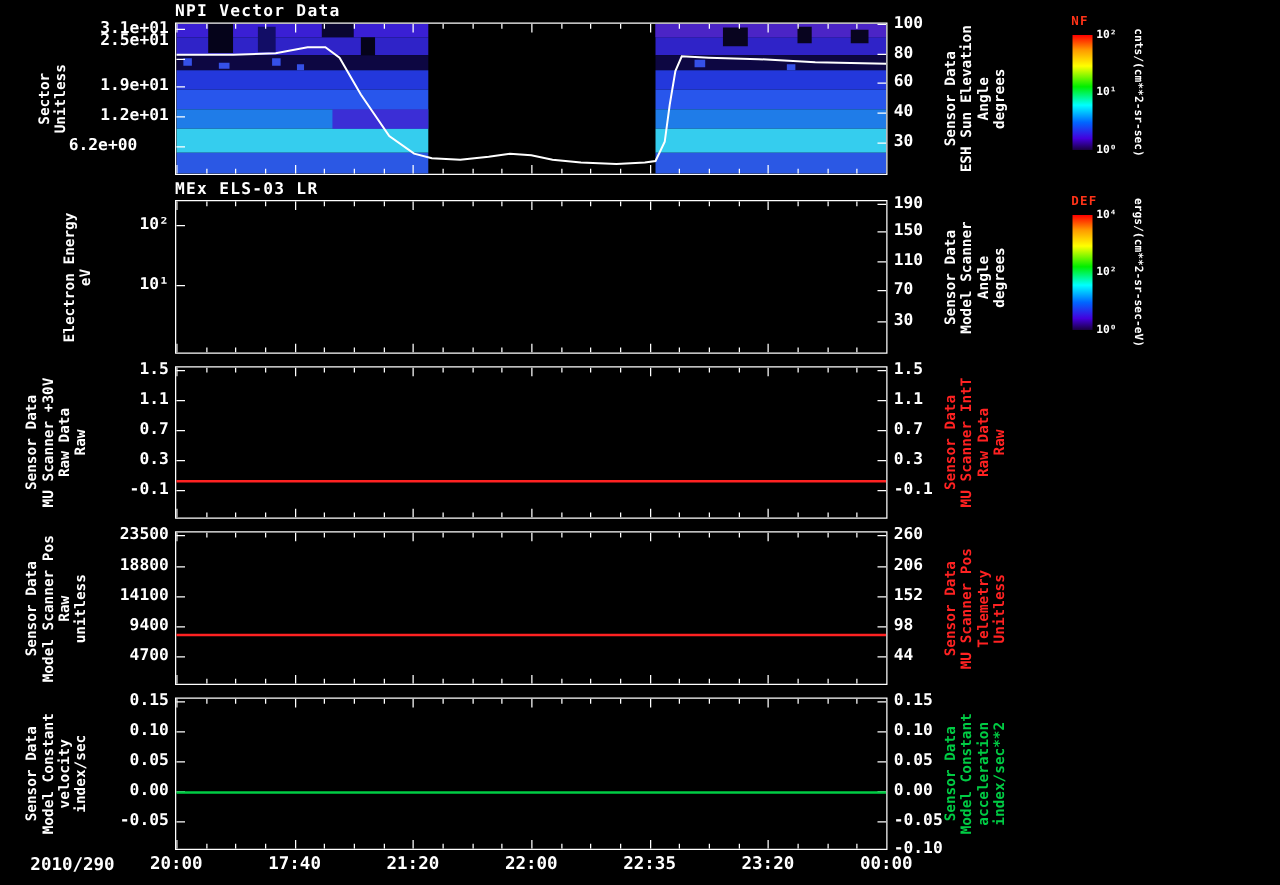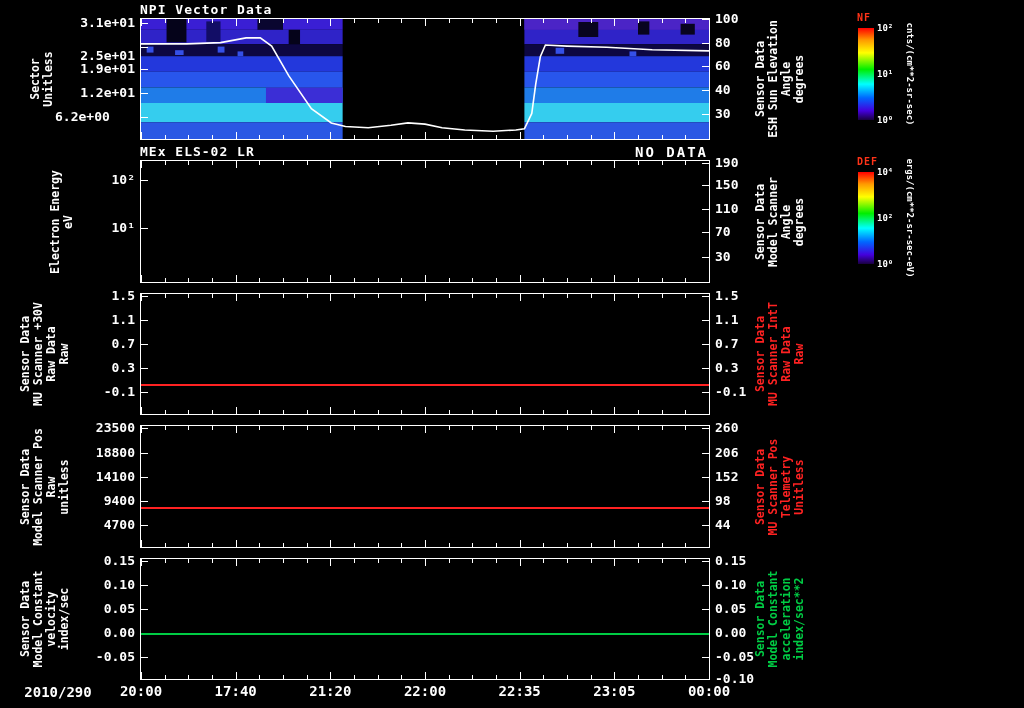--- a/index.html
+++ b/index.html
@@ -129,22 +129,21 @@
       <div class="tick" style="top: 0px; left: 544.3px; width: 1px; height: 4px;"></div>
       <div class="tick" style="bottom: 0px; left: 544.3px; width: 1px; height: 4px;"></div>
       <div class="tick" style="top: 0px; left: 568px; width: 1px; height: 7px;"></div>
       <div class="tick" style="bottom: 0px; left: 568px; width: 1px; height: 7px;"></div>
     </div>
   <div class="rot" style="left: 780px; top: 79px; color: rgb(255, 255, 255);">Sensor Data
 ESH Sun Elevation
 Angle
 degrees</div>
 
-  <div class="ptitle" style="left:140px;top:144px;">MEx ELS-02 LR</div>
-  <div class="corner" style="left:140px;top:144px;width:568px;">NO DATA</div>
+  <div class="ptitle" style="left:140px;top:144px;">MEx ELS-03 LR</div>
   <div class="rot" style="left:62px;top:222px;">Electron Energy
 eV</div>
   <div class="plot-box" style="left:140px;top:160px;width:570px;height:123px;">
       <div class="tick" style="left: 0px; top: 19.4px; width: 7px; height: 1px;"></div>
       <div class="tick" style="left: 0px; top: 66.6px; width: 7px; height: 1px;"></div>
       <div class="tick" style="right: 0px; top: 2.4px; width: 7px; height: 1px;"></div>
       <div class="tick" style="right: 0px; top: 24.2px; width: 7px; height: 1px;"></div>
       <div class="tick" style="right: 0px; top: 48.4px; width: 7px; height: 1px;"></div>
       <div class="tick" style="right: 0px; top: 71.4px; width: 7px; height: 1px;"></div>
       <div class="tick" style="right: 0px; top: 95.6px; width: 7px; height: 1px;"></div>
@@ -435,21 +434,21 @@
   <div class="cb" style="left:850px;top:156px;width:110px;height:140px;">
     <div class="cbname" style="left:7px;top:0;">DEF</div>
     <div class="cbar rainbow" style="left:8px;top:16px;"></div>
     <div class="cbunit" style="left:60px;top:62px;">ergs/(cm**2-sr-sec-eV)</div>
   <div class="cblab" style="left: 27px; top: 11px;">10⁴</div>
       <div class="cblab" style="left: 27px; top: 57px;">10²</div>
       <div class="cblab" style="left: 27px; top: 103px;">10⁰</div>
     </div>
 
 <div class="ylab" style="left: 55px; top: 15.6px; width: 80px; text-align: right;">3.1e+01</div>
-    <div class="ylab" style="left: 55px; top: 49px; width: 80px; text-align: right;">2.5e+01</div>
+    <div class="ylab" style="left: 55px; top: 26px; width: 80px; text-align: right;">2.5e+01</div>
     <div class="ylab" style="left: 55px; top: 62.4px; width: 80px; text-align: right;">1.9e+01</div>
     <div class="ylab" style="left: 55px; top: 86.4px; width: 80px; text-align: right;">1.2e+01</div>
     <div class="ylab" style="left: 55px; top: 110.4px; width: 80px; text-align: left;">6.2e+00</div>
     <div class="ylab" style="left: 715px; top: 12px; width: 60px;">100</div>
     <div class="ylab" style="left: 715px; top: 36px; width: 60px;">80</div>
     <div class="ylab" style="left: 715px; top: 58.8px; width: 60px;">60</div>
     <div class="ylab" style="left: 715px; top: 82.8px; width: 60px;">40</div>
     <div class="ylab" style="left: 715px; top: 106.8px; width: 60px;">30</div>
     <div class="ylab" style="left: 55px; top: 173.4px; width: 80px; text-align: right;">10²</div>
     <div class="ylab" style="left: 55px; top: 220.6px; width: 80px; text-align: right;">10¹</div>
@@ -487,15 +486,15 @@
     <div class="ylab" style="left: 715px; top: 578.4px; width: 60px;">0.10</div>
     <div class="ylab" style="left: 715px; top: 602.4px; width: 60px;">0.05</div>
     <div class="ylab" style="left: 715px; top: 626.4px; width: 60px;">0.00</div>
     <div class="ylab" style="left: 715px; top: 650.4px; width: 60px;">-0.05</div>
     <div class="ylab" style="left: 715px; top: 672px; width: 60px;">-0.10</div>
     <div class="xlab" style="left: 101px; top: 683px; width: 80px; text-align: center;">20:00</div>
     <div class="xlab" style="left: 195.7px; top: 683px; width: 80px; text-align: center;">17:40</div>
     <div class="xlab" style="left: 290.3px; top: 683px; width: 80px; text-align: center;">21:20</div>
     <div class="xlab" style="left: 385px; top: 683px; width: 80px; text-align: center;">22:00</div>
     <div class="xlab" style="left: 479.7px; top: 683px; width: 80px; text-align: center;">22:35</div>
-    <div class="xlab" style="left: 574.3px; top: 683px; width: 80px; text-align: center;">23:05</div>
+    <div class="xlab" style="left: 574.3px; top: 683px; width: 80px; text-align: center;">23:20</div>
     <div class="xlab" style="left: 669px; top: 683px; width: 80px; text-align: center;">00:00</div>
   </div>
 
 </body></html>

